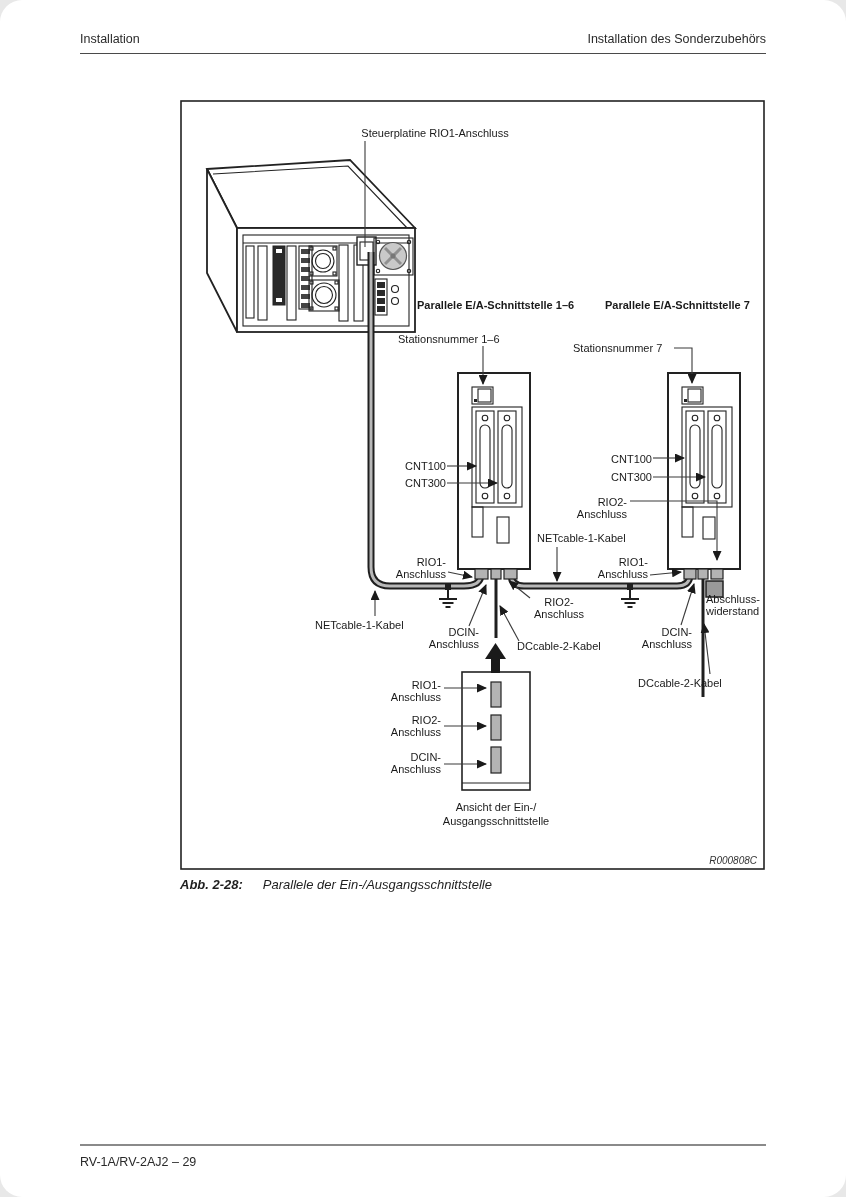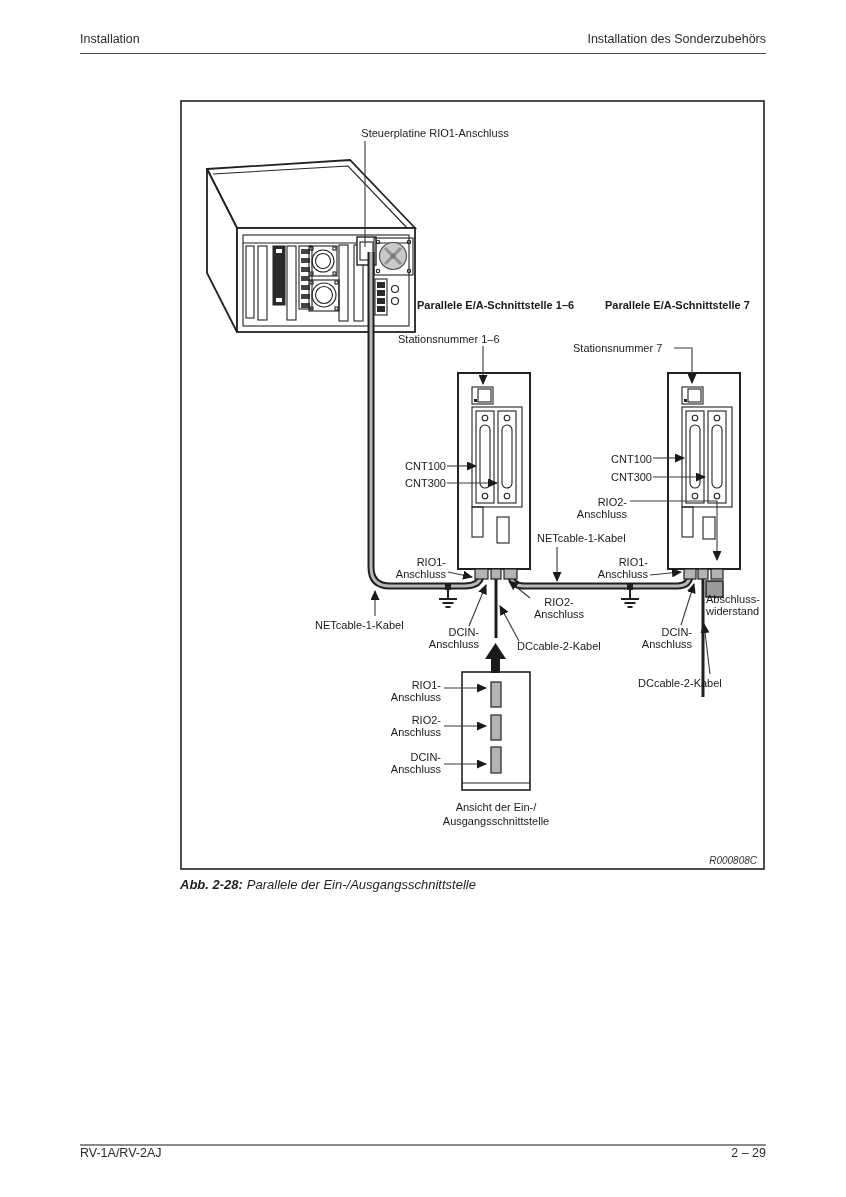--- a/index.html
+++ b/index.html
@@ -1,35 +1,35 @@
 <!DOCTYPE html>
 <html><head>
 <meta charset="utf-8">
 <style>
   html,body{margin:0;padding:0;background:#e8e8e8;}
   .page{
     position:relative;width:846px;height:1197px;margin:0 auto;
     background:#ffffff;overflow:hidden;
-    font-family:"Liberation Sans","DejaVu Sans",sans-serif;color:#1a1a1a;
+    font-family:"Liberation Sans","DejaVu Sans",sans-serif;color:#1a1a1a;border-radius:22px;
   }
   .running-head{
     position:absolute;left:80px;top:32px;width:686px;
     display:flex;justify-content:space-between;
     font-size:12.5px;color:#2a2a2a;
     padding-bottom:7px;border-bottom:1.5px solid #4a4a4a;
   }
   .diagram-svg{position:absolute;left:180px;top:100px;}
   .fig-caption{
     position:absolute;left:180px;top:877px;font-size:13px;font-style:italic;color:#1f1f1f;
   }
-  .fig-caption .cap-label{font-weight:bold;margin-right:4px;}
+  .fig-caption .cap-label{font-weight:bold;margin-right:20px;}
   .page-foot{
     position:absolute;left:80px;top:1144px;width:686px;
-    border-top:2px solid #8a8a8a;
-    display:flex;justify-content:space-between;
+    border-top:2px solid #8a8a8a;padding-top:9px;
+    display:flex;
     font-size:12.5px;color:#2a2a2a;
   }
   svg text{font-family:"Liberation Sans","DejaVu Sans",sans-serif;font-size:11px;fill:#1a1a1a;}
   svg text.b{font-weight:bold;font-size:11px;}
   svg text.it{font-style:italic;font-size:10px;fill:#333;}
   .outline{stroke:#222;fill:#fff;}
   .thin{stroke:#222;fill:none;stroke-width:1.1;}
   .leader{stroke:#3a3a3a;stroke-width:1.1;fill:none;}
 </style>
 </head>

